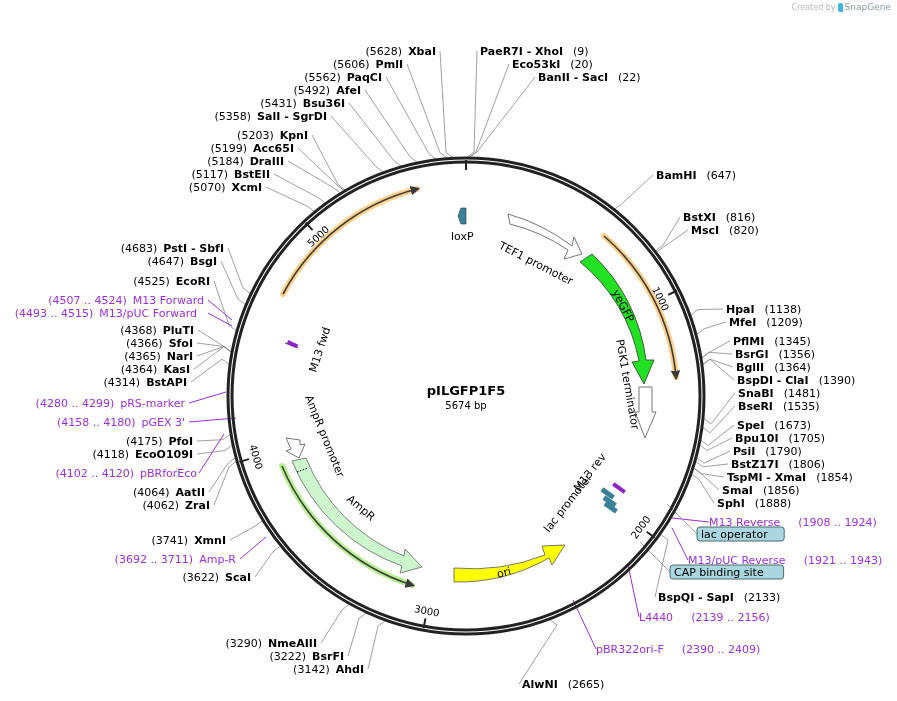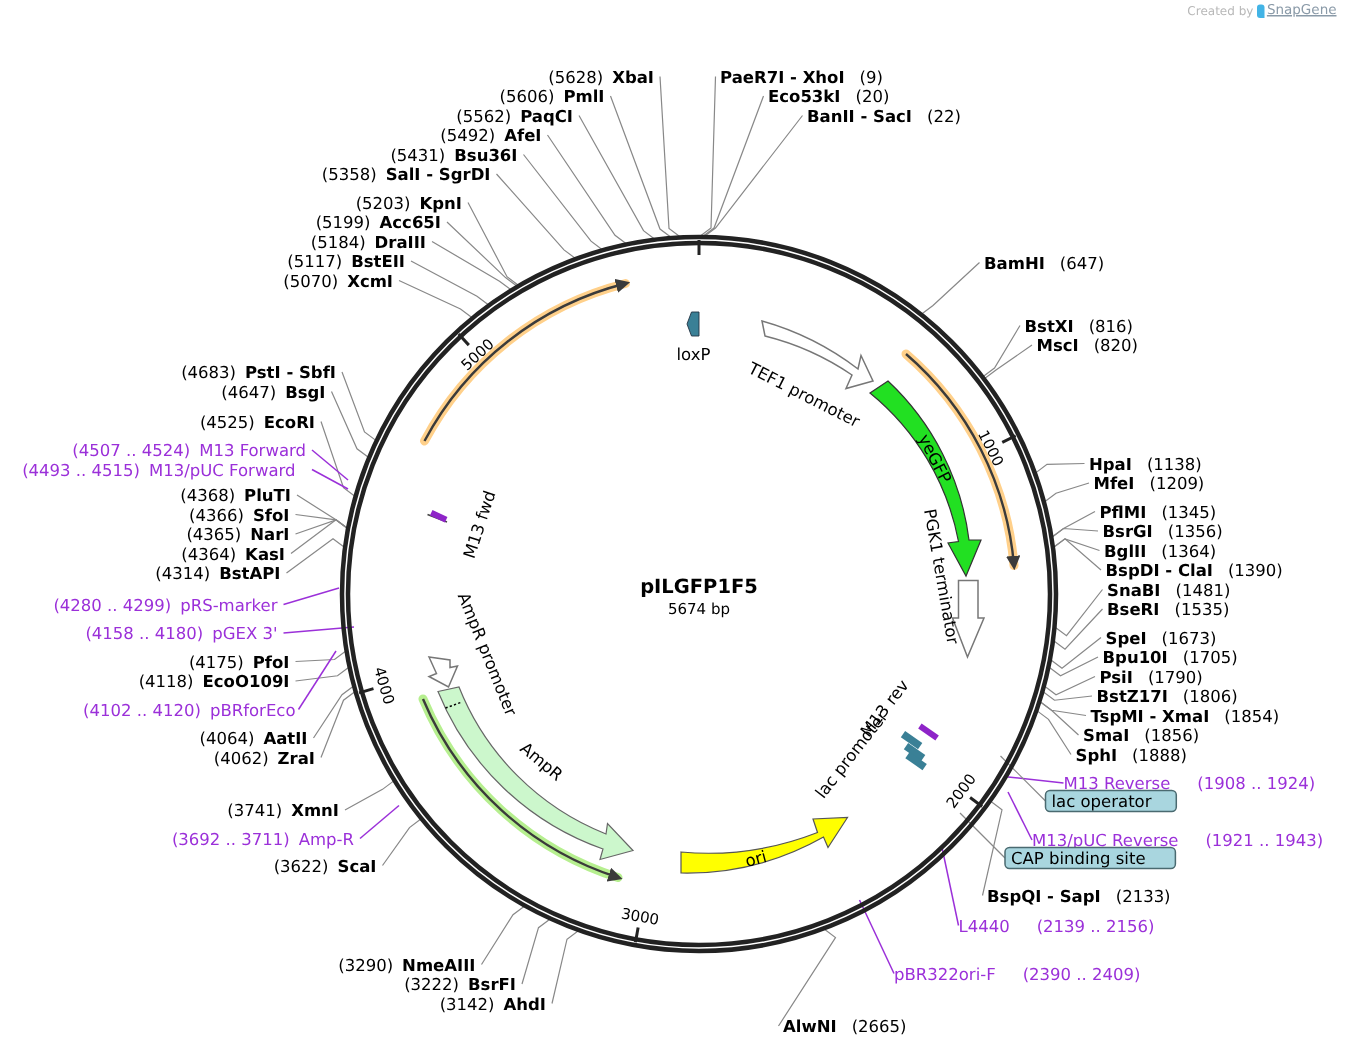--- a/index.html
+++ b/index.html
@@ -1,21 +1,21 @@
 <!DOCTYPE html>
 <html><head>
 <meta charset="utf-8">
 <style>
   html, body { margin: 0; padding: 0; background: #ffffff; }
   body { width: 897px; height: 701px; position: relative; overflow: hidden;
          font-family: "DejaVu Sans", sans-serif; }
   #map { position: absolute; left: 0; top: 0; }
   .credit { position: absolute; right: 6px; top: 2px; font-size: 8px; color: #b8b8b8;
             font-family: "DejaVu Sans", sans-serif; display: flex; align-items: center; gap: 2px; }
-  .credit .brand { color: #8a9aa8; font-size: 9px; text-decoration: underline; }
+  .credit .brand { color: #8a9aa8; font-size: 9px; }
   .credit .logo { display: inline-block; width: 5px; height: 9px; background: #42b4e6; border-radius: 2px 2px 0 2px; }
   text { font-family: "DejaVu Sans", sans-serif; }
   .enz-name { font-weight: bold; font-size: 11px; fill: #000; }
   .enz-pos { font-size: 11px; fill: #000; }
   .primer { font-size: 11px; fill: #9b30d9; }
   .feat-label { font-size: 11px; fill: #000; }
   .tick-label { font-size: 10px; fill: #000; }
 </style>
 </head>
 <body>

